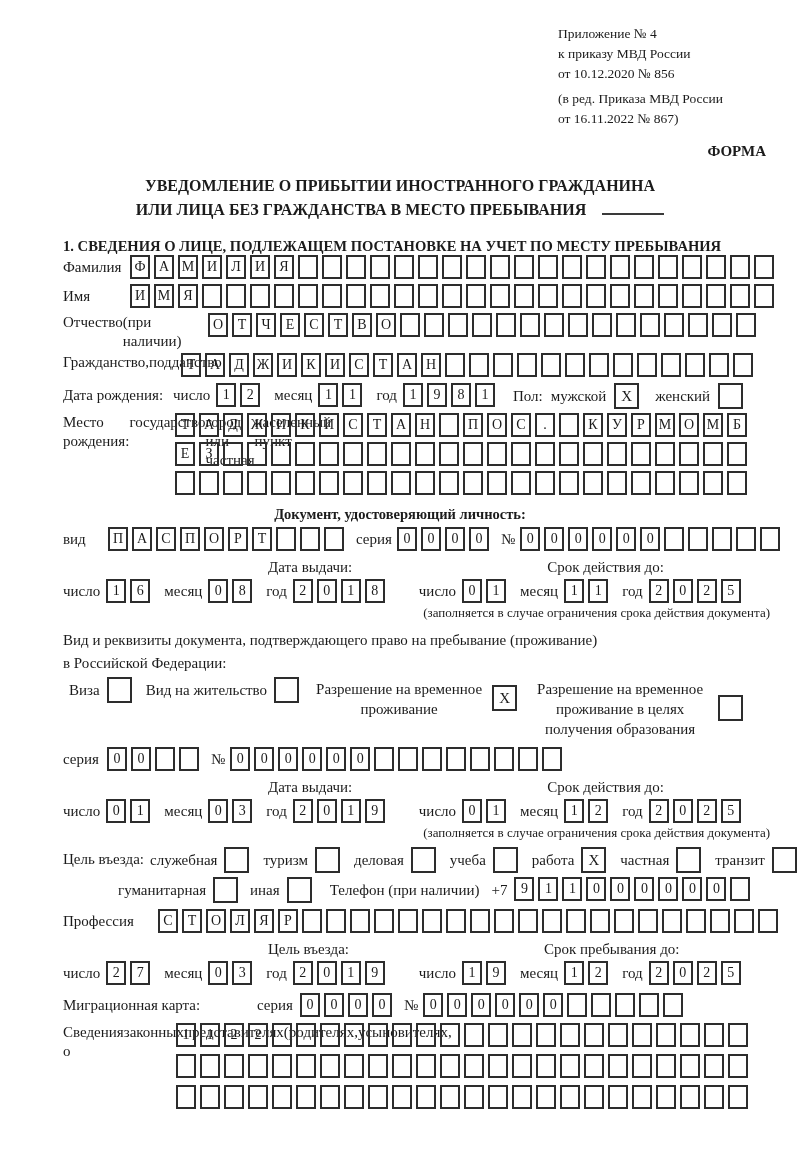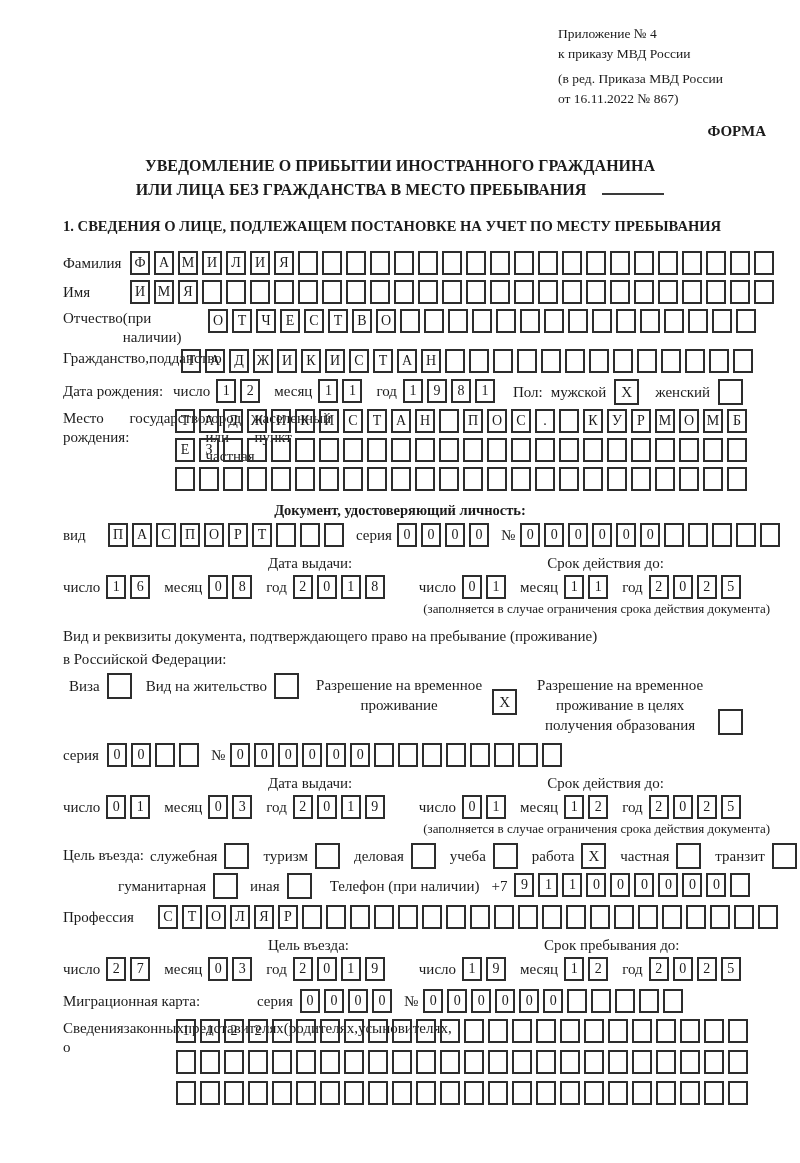--- a/index.html
+++ b/index.html
@@ -27,21 +27,21 @@
 
   
   .frow { display:flex; align-items:flex-start; margin-left:63px; font-size:15px; }
   .flabel { flex-shrink:0; line-height:24px; }
   .labelcol { display:flex; flex-direction:row; flex-shrink:0;
               font-size:15px; line-height:19px; }
   .w45{width:45px}.w67{width:67px}.w95{width:95px}.w112{width:112px}
   .w113{width:113px}.w118{width:118px}.w145{width:145px}.w170{width:170px}
 
   .mt2{margin-top:2px}.mt4{margin-top:4px}.mt5{margin-top:5px}.mt6{margin-top:6px}
-  .mt8{margin-top:8px}.mt16{margin-top:16px}
+  .mt8{margin-top:8px}.mt16{}
 
   
   .cells { display:inline-flex; flex-shrink:0; }
   .cell { display:inline-block; width:20px; height:24px; border:2px solid #2d2d2d;
           margin-right:4px; text-align:center; font-size:14px; line-height:20px;
           font-family:"Liberation Serif","DejaVu Serif",serif; }
   .cb .cell { width:25px; height:26px; margin-right:0; font-size:15px; line-height:22px; }
 
   .rowstack .cells { display:flex; margin-bottom:5px; }
 
@@ -56,40 +56,41 @@
   .dr-r { margin-left:30px; display:inline-flex; align-items:center; }
   .dr-l { display:inline-flex; align-items:center; }
 
   .fnote-r { text-align:right; padding-right:30px; font-size:13px; margin-top:2px; }
 
   .doc-head { text-align:center; font-weight:bold; font-size:14.5px; margin-top:6px; }
 
   .inl-lab { margin:0 5px 0 8px; line-height:24px; }
 
   
-  .opt { display:inline-flex; align-items:flex-end; margin-left:14px; }
+  .opt { display:inline-flex; align-items:center; margin-left:14px; }
   .opt.first { margin-left:6px; }
   .opt-lab { margin-right:7px; line-height:26px; }
   .opt-lab.center { text-align:center; line-height:20px; margin-top:2px; }
   .sex { display:inline-flex; align-items:center; margin-left:14px; }
   .sex > span { margin-right:8px; }
 
   .intro { margin-left:63px; font-size:15px; line-height:23px; margin-top:8px; }
 
   .phone-lab { margin-left:18px; margin-right:12px; line-height:26px; }
   .phone-prefix { margin-right:7px; line-height:26px; }
 </style>
 </head>
 <body>
 
 <div class="page">
 
   <div class="ref">
     <div>Приложение № 4</div>
     <div>к приказу МВД России</div>
+    <div>от 10.12.2020 № 856</div>
     <div class="gap">(в ред. Приказа МВД России</div>
     <div>от 16.11.2022 № 867)</div>
   </div>
 
   <div class="forma">ФОРМА</div>
 
   <div class="title">
     <div>УВЕДОМЛЕНИЕ О ПРИБЫТИИ ИНОСТРАННОГО ГРАЖДАНИНА</div>
     <div><span>ИЛИ ЛИЦА БЕЗ ГРАЖДАНСТВА В МЕСТО ПРЕБЫВАНИЯ</span><span class="title-underline"></span></div>
   </div>

